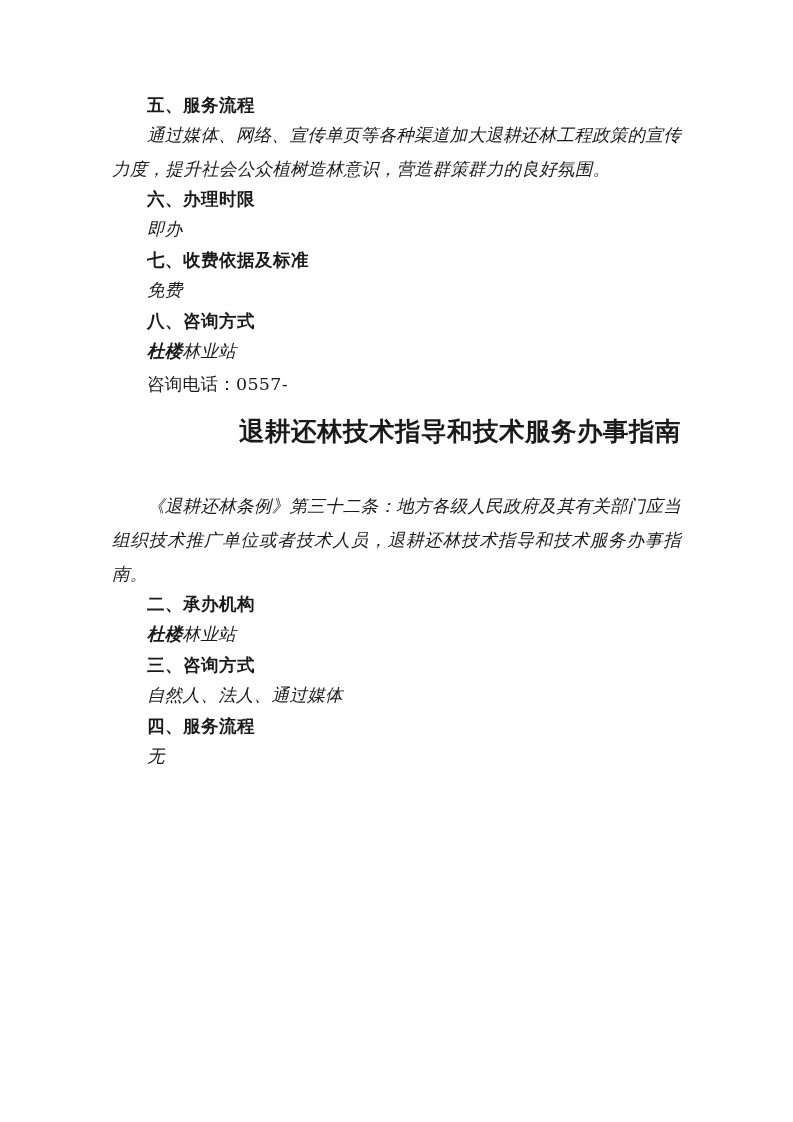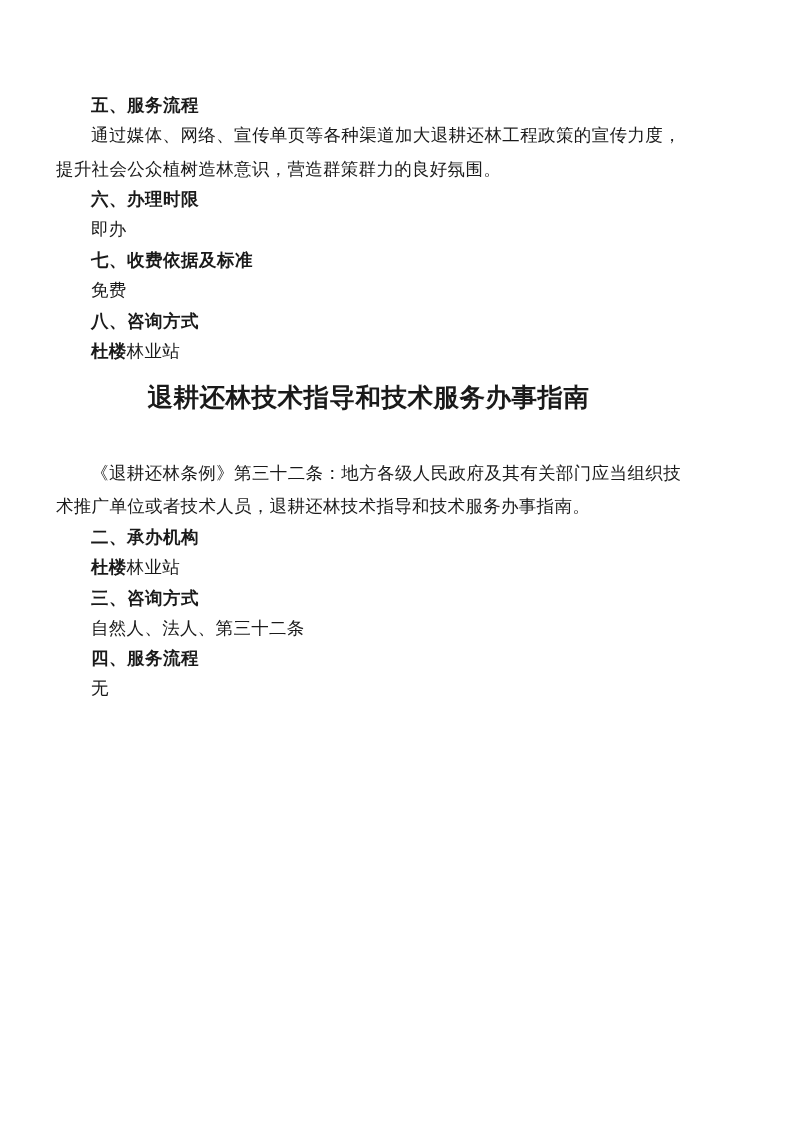--- a/index.html
+++ b/index.html
@@ -12,21 +12,21 @@
     background: #ffffff;
     font-family: "DejaVu Serif", "Liberation Serif", serif;
     color: #1a1a1a;
     overflow: hidden;
   }
   .page {
     position: relative;
     width: 793px;
     height: 1122px;
     box-sizing: border-box;
-    padding: 92px 112px 0 56px;
+    padding: 92px 112px 0 112px;
   }
   .doc-body {
     width: 100%;
   }
   .heading {
     font-size: 17.5px;
     font-weight: bold;
     line-height: 1.55;
     margin: 0;
     padding: 0;
@@ -36,25 +36,26 @@
   }
   .para {
     font-size: 17.5px;
     line-height: 1.92;
     margin: 0;
     padding: 0;
     text-align: justify;
     text-justify: inter-ideograph;
     text-indent: 35px;
     letter-spacing: 0.3px;
+    font-style: italic;
   }
   .title {
     font-size: 25.5px;
     font-weight: bold;
-    text-align: center;
+    text-align: right;
     line-height: 1.5;
     margin: 0;
     padding: 0;
     letter-spacing: 0.5px;
     font-family: "DejaVu Sans", "Liberation Sans", sans-serif;
   }
   .title-block {
     margin-top: 10px;
     margin-bottom: 0;
   }
@@ -88,31 +89,32 @@
     <p class="para">通过媒体、网络、宣传单页等各种渠道加大退耕还林工程政策的宣传力度，提升社会公众植树造林意识，营造群策群力的良好氛围。</p>
 
     <p class="heading">六、办理时限</p>
     <p class="para">即办</p>
 
     <p class="heading">七、收费依据及标准</p>
     <p class="para">免费</p>
 
     <p class="heading">八、咨询方式</p>
     <p class="para"><span class="bold-inline">杜楼</span><span>林业站</span></p>
+    <p class="phone-line">咨询电话：0557-</p>
 
     <div class="title-block">
       <p class="title">退耕还林技术指导和技术服务办事指南</p>
     </div>
     <div class="gap-after-title"></div>
 
     <p class="para">《退耕还林条例》第三十二条：地方各级人民政府及其有关部门应当组织技术推广单位或者技术人员，退耕还林技术指导和技术服务办事指南。</p>
 
     <p class="heading">二、承办机构</p>
     <p class="para"><span class="bold-inline">杜楼</span><span>林业站</span></p>
 
     <p class="heading">三、咨询方式</p>
-    <p class="para">自然人、法人、第三十二条</p>
+    <p class="para">自然人、法人、通过媒体</p>
 
     <p class="heading">四、服务流程</p>
     <p class="para">无</p>
 
   </div>
 </div>
 
 </body></html>

